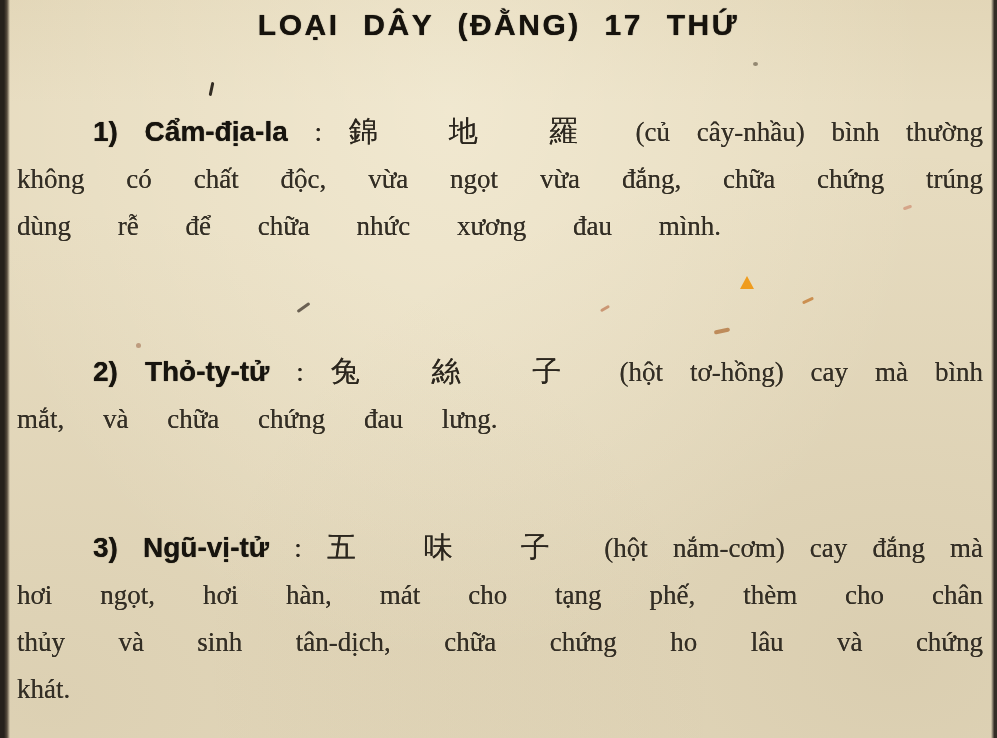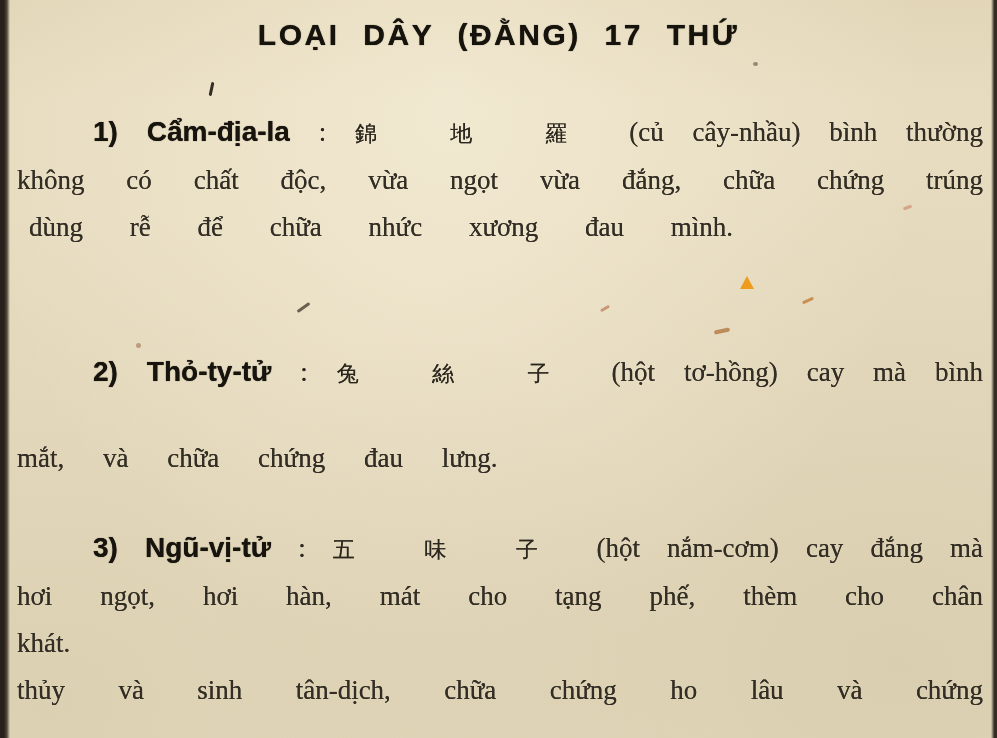--- a/index.html
+++ b/index.html
@@ -12,45 +12,45 @@
       radial-gradient(ellipse at 5% 95%, rgba(125,104,62,0.10), rgba(125,104,62,0) 50%),
       linear-gradient(180deg, rgba(214,199,162,0.28), rgba(214,199,162,0) 14%);
     font-family:"Liberation Serif", serif;
     color:#332e25;
   }
   .edge-left{position:absolute;left:0;top:0;bottom:0;width:10px;
     background:linear-gradient(90deg,#26211b 0%,#26211b 40%,#574c3d 70%,rgba(87,76,61,0) 100%);}
   .edge-right{position:absolute;right:0;top:0;bottom:0;width:6px;
     background:linear-gradient(270deg,#332d26 0%,#332d26 45%,rgba(51,45,38,0) 100%);}
   .title{
-    position:absolute; left:0; right:0; top:4px; margin:14px;
+    position:absolute; left:0; right:0; top:4px; margin:4px;
     text-align:center;
     font-family:"Liberation Sans", sans-serif;
     font-size:30px; font-weight:bold; letter-spacing:2.5px; word-spacing:13px;
     color:#16130d; text-shadow:0 0 0.9px #16130d;
   }
   .entry{position:absolute; left:17px; width:966px;}
   .line{
     line-height:47px; font-size:27px;
     text-align:justify; text-align-last:justify;
     text-shadow:0 0 0.6px rgba(45,40,30,0.85);
     white-space:normal;
   }
   .line.first{text-indent:76px;}
   .line.last{text-align:left; text-align-last:left;}
-  .ws-lg{word-spacing:40px;margin-left:12px;}
-  .ws-md{word-spacing:32px;margin-top:38px;}
+  .ws-lg{word-spacing:40px;}
+  .ws-md{word-spacing:32px;}
   .num,.name{
     font-family:"Liberation Sans", sans-serif;
     font-weight:bold; font-size:28px; color:#17140e;
     text-shadow:0 0 0.8px #17140e;
   }
   .cjk{
     font-family:"DejaVu Serif", serif;
-    font-size:22px; letter-spacing:11px; color:#2b261e;
+    font-size:29px; letter-spacing:11px; color:#2b261e;
   }
   .sep{color:#2b261e;}
   .mark{position:absolute;}
   .speck-triangle{
     width:0;height:0;
     border-left:7px solid transparent;border-right:7px solid transparent;
     border-bottom:13px solid #ef9c1e; filter:blur(0.4px);
   }
   .dash{border-radius:2px;}
 </style>
@@ -99,17 +99,17 @@
 
   <section class="entry" style="top:524px">
     <div class="line first">
       <span class="num">3)</span>
       <span class="name">Ngũ-vị-tử</span>
       <span class="sep">:</span>
       <span class="cjk">五 味 子</span>
       <span class="rest">(hột nắm-cơm) cay đắng mà</span>
     </div>
     <div class="line">hơi ngọt, hơi hàn, mát cho tạng phế, thèm cho chân</div>
+    <div class="line">thủy và sinh tân-dịch, chữa chứng ho lâu và chứng</div>
     <div class="line last">khát.</div>
-    <div class="line">thủy và sinh tân-dịch, chữa chứng ho lâu và chứng</div>
   </section>
 
 </div>
 
 </body></html>

